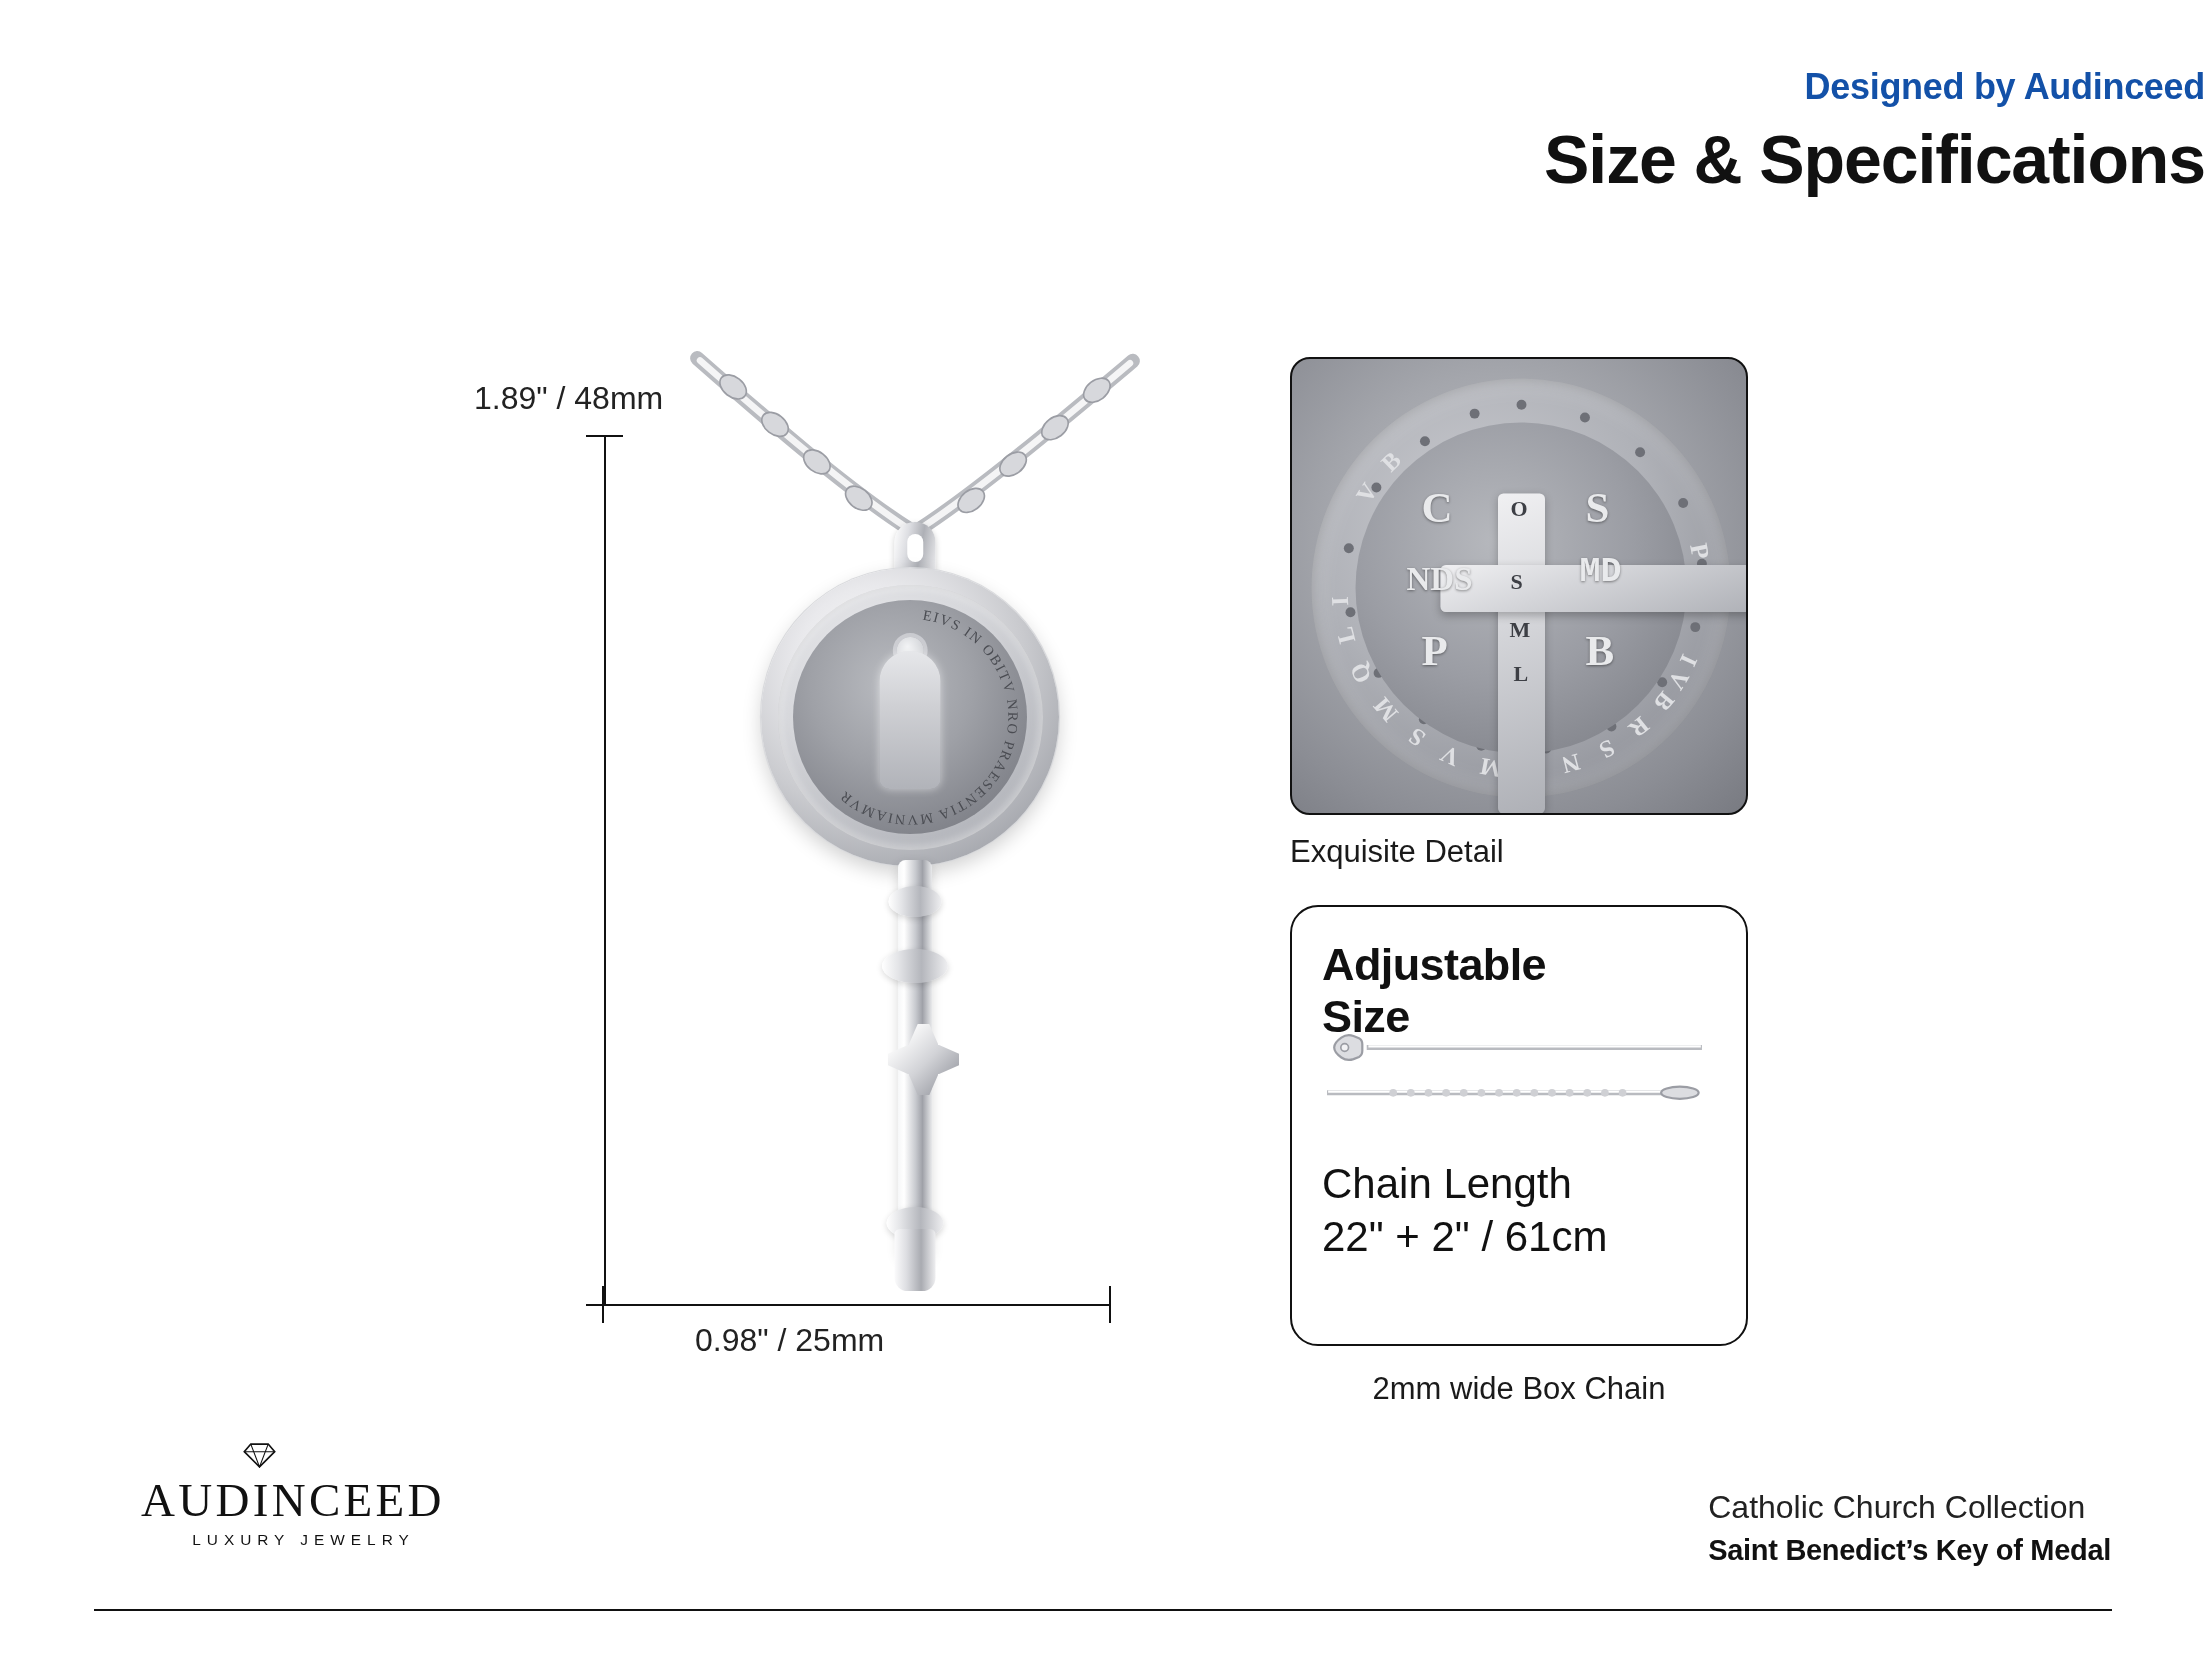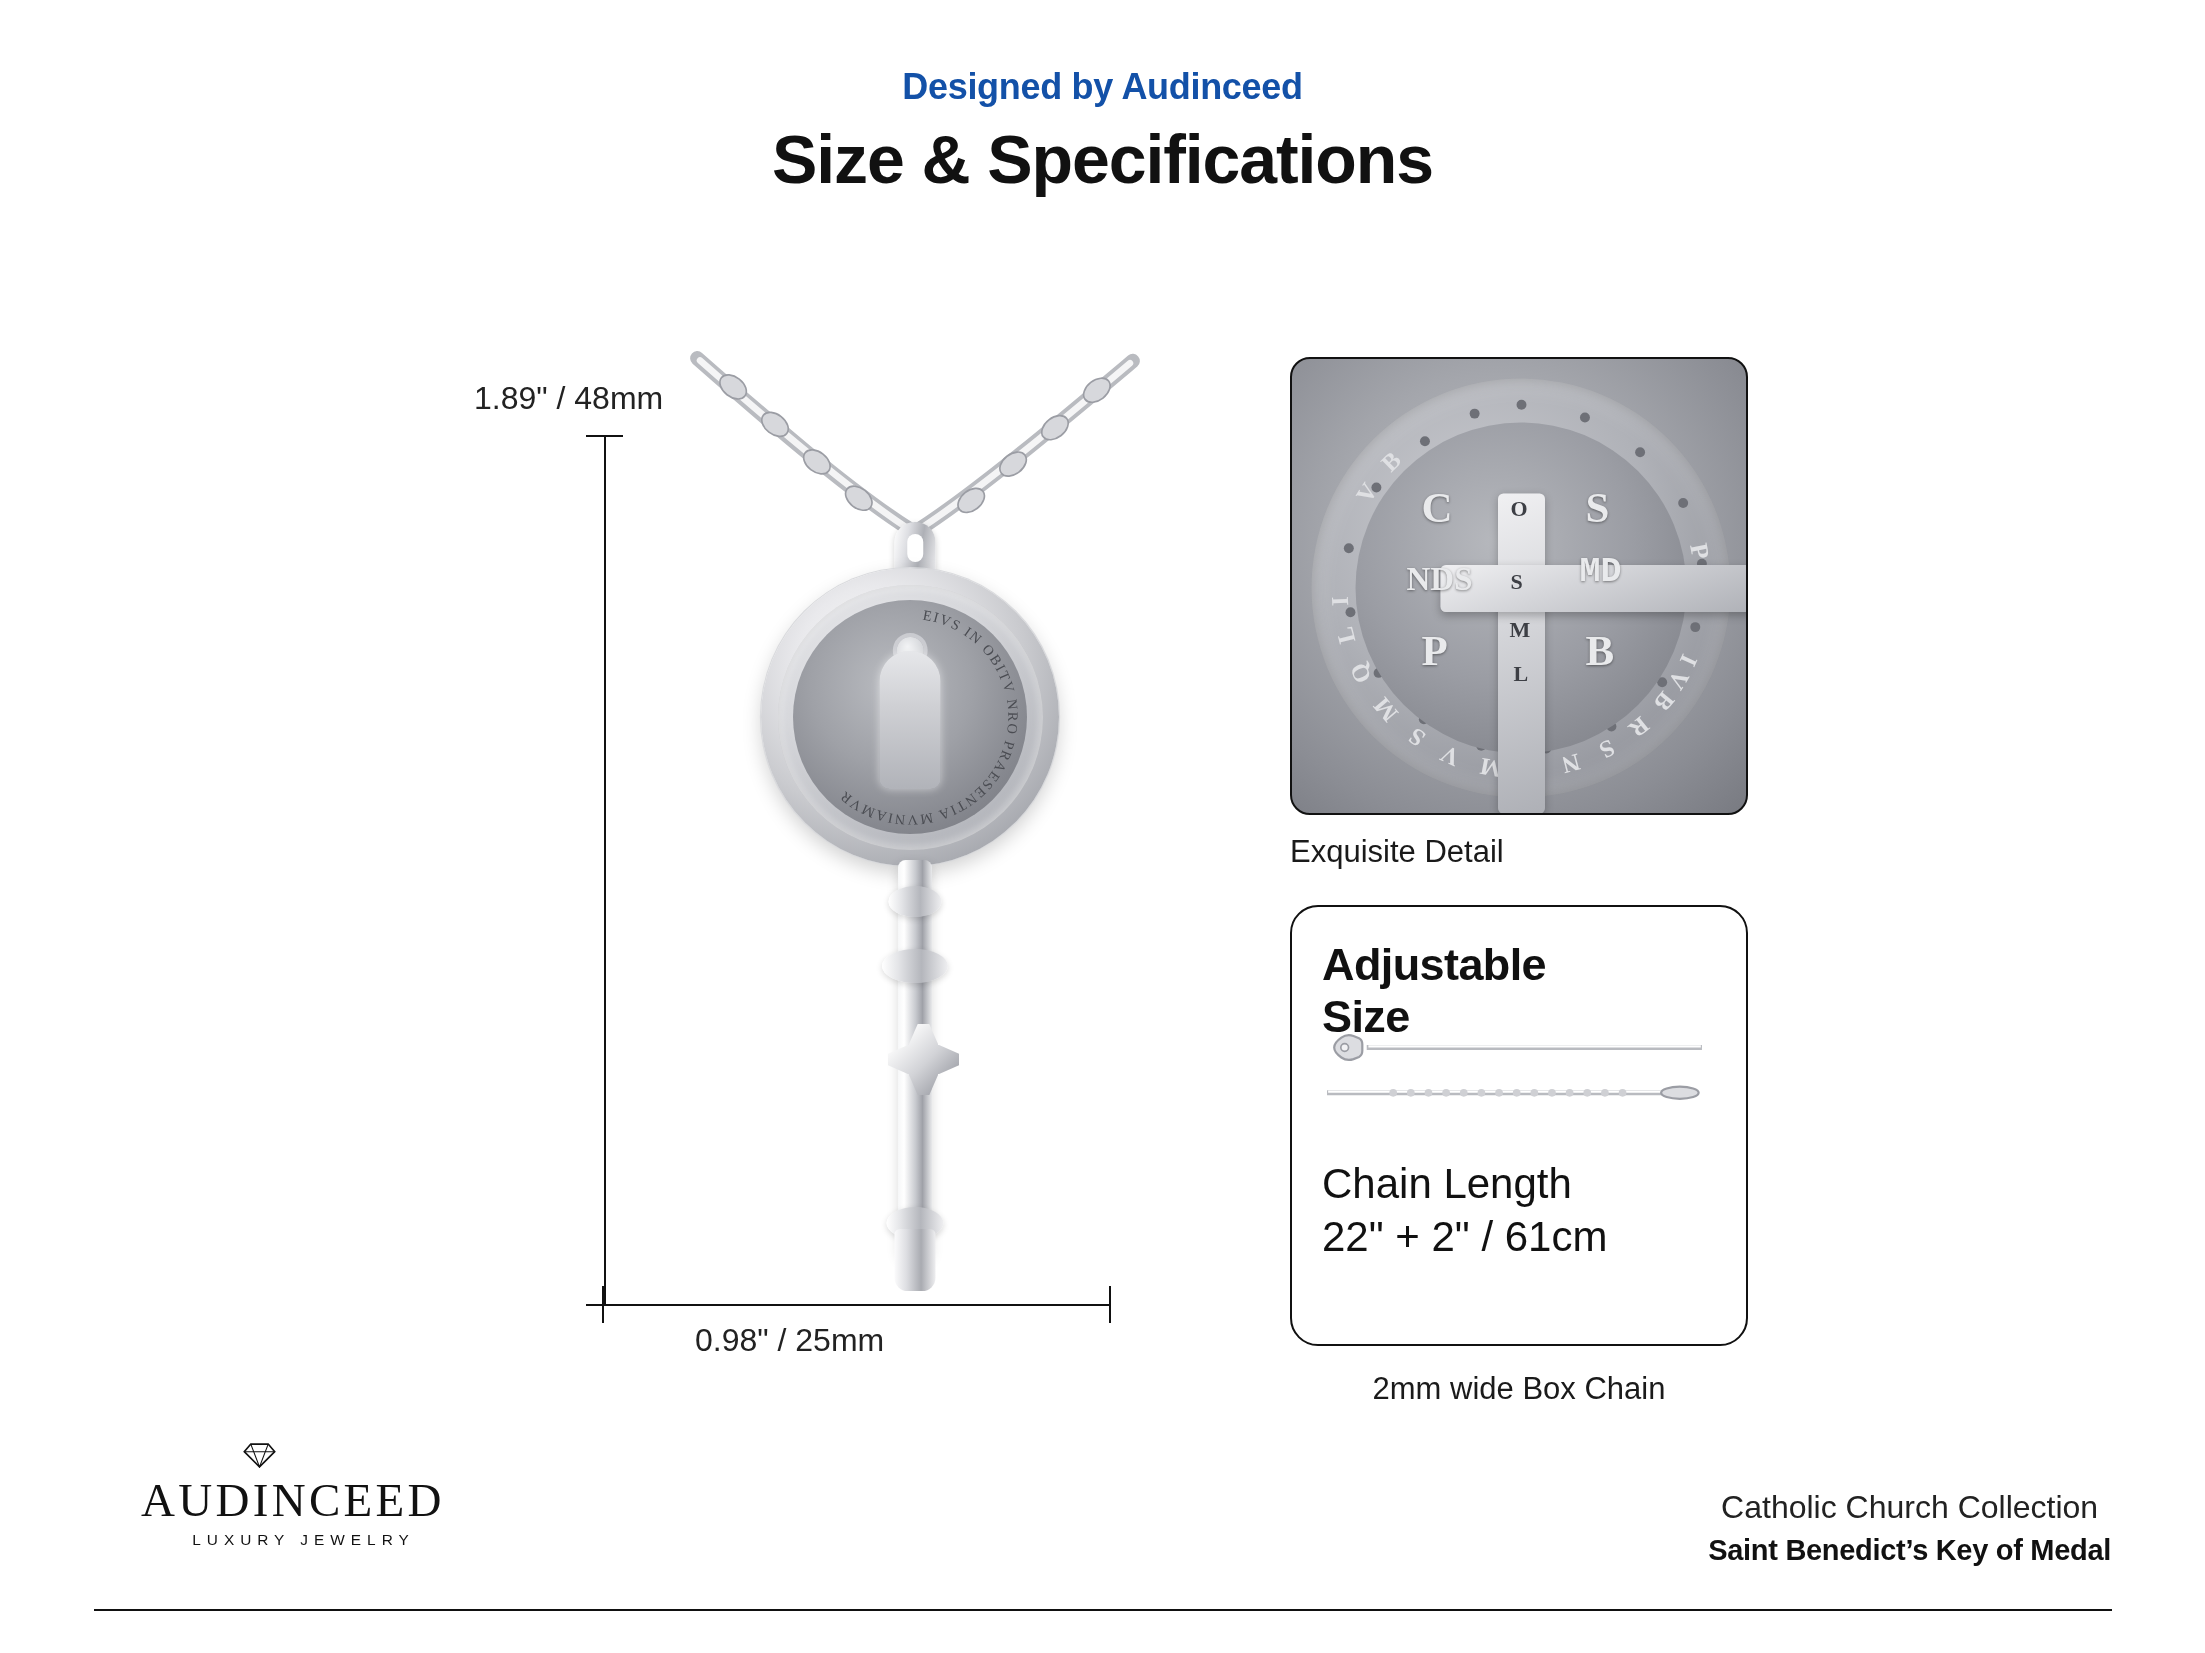--- a/index.html
+++ b/index.html
@@ -14,21 +14,21 @@
   .page {
     position: relative;
     width: 2205px; height: 1654px;
     background: #ffffff;
   }
 
   
   .header {
     position: absolute;
     top: 66px; left: 0; width: 100%;
-    text-align: center;
+    text-align: right;
   }
   .brand-line {
     font-size: 36px;
     font-weight: bold;
     color: #1351a8;
     letter-spacing: -0.3px;
   }
   .main-title {
     font-size: 68px;
     font-weight: bold;
@@ -361,21 +361,21 @@
     margin-top: 4.4px;
   }
   .logo-diamond {
     position: absolute;
     left: 138px; top: -30px;
     width: 33px; height: 25px;
   }
   .footer-right {
     position: absolute;
     right: 94px; top: 1489px;
-    text-align: center;
+    text-align: left;
   }
   .collection {
     font-size: 32px;
     color: #222;
   }
   .product-name {
     font-size: 29px;
     font-weight: bold;
     color: #111;
     margin-top: 7.7px;

